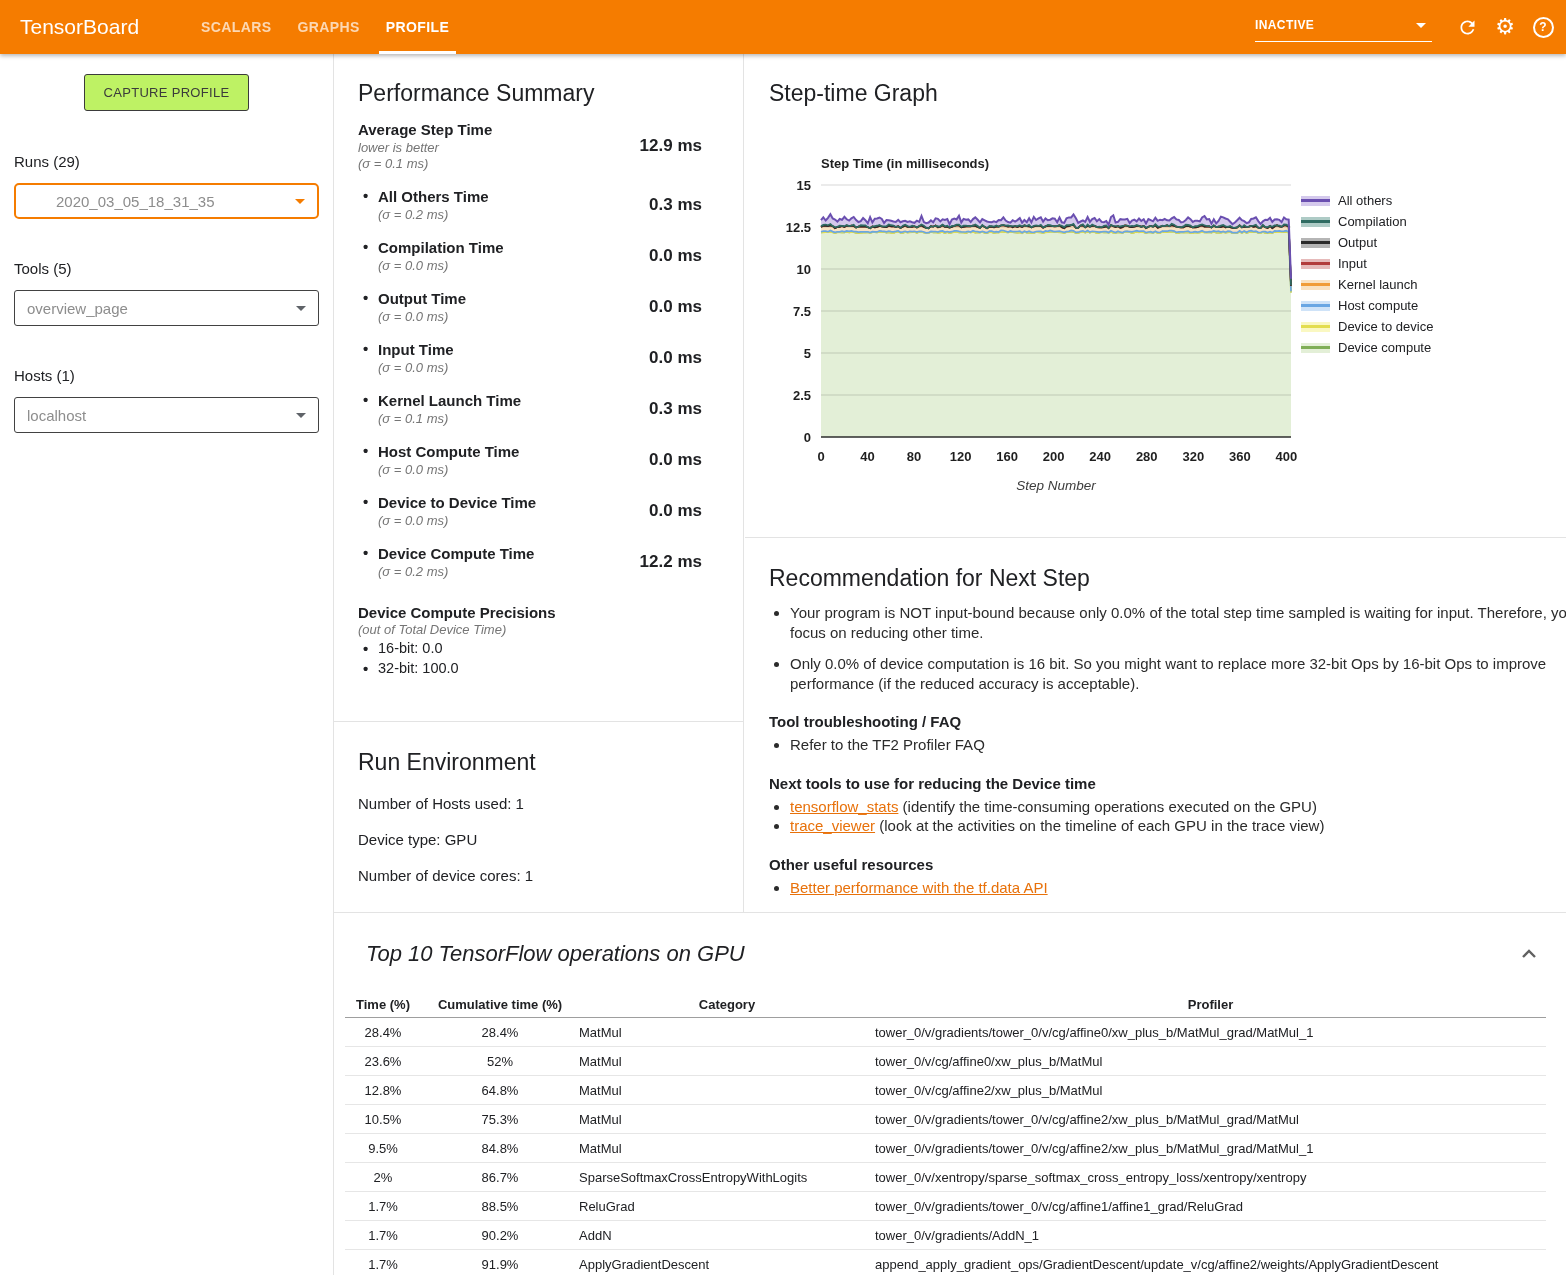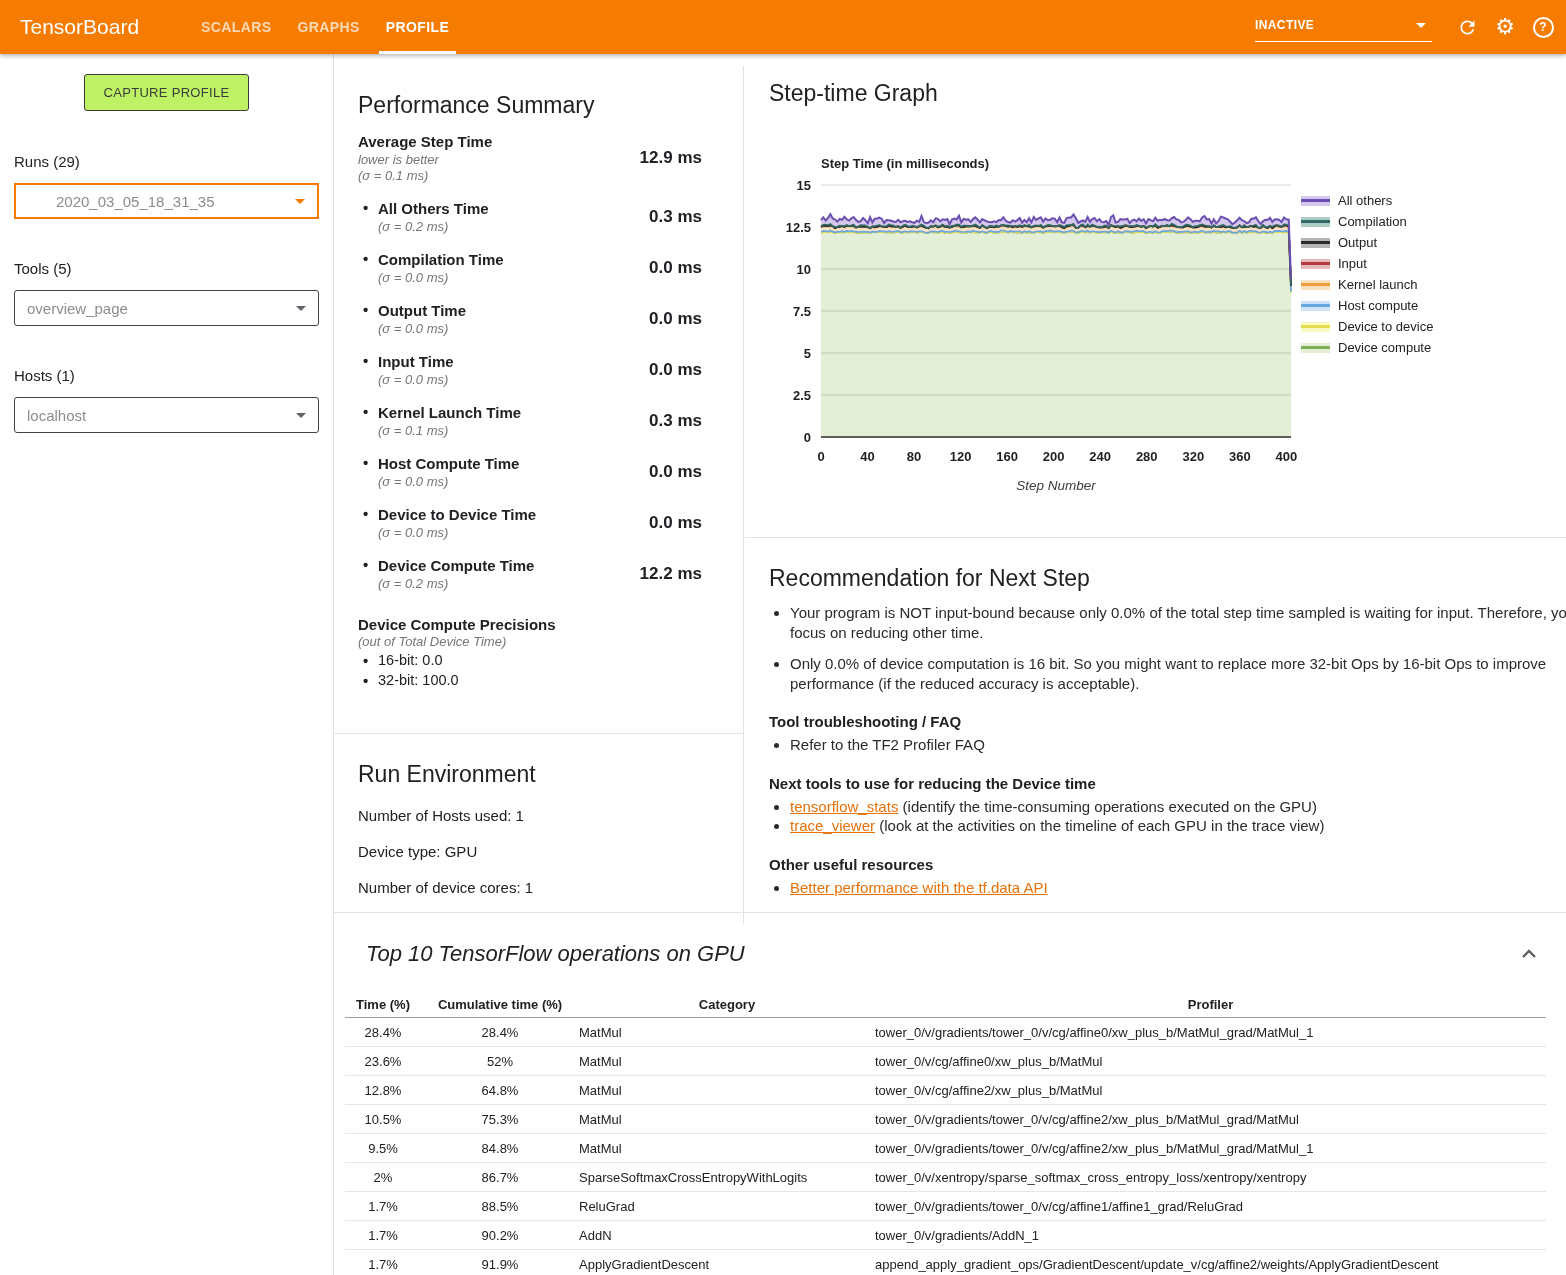--- a/index.html
+++ b/index.html
@@ -27,29 +27,29 @@
   .sidebar{position:absolute;left:0;top:54px;width:334px;height:1221px;border-right:1px solid #e3e3e3;
            box-sizing:border-box;padding:0 14px;}
   .capture-btn{display:block;width:165px;height:37px;margin:20px auto 0;background:#bef264;
                border:1px solid #3b3b3b;border-radius:3px;font-family:inherit;font-size:13px;
                letter-spacing:.3px;color:#3b3b3b;cursor:pointer;}
   .grp-label{font-size:15px;color:#202124;margin-top:41px;}
   .grp-label.first{margin-top:42px;}
   .selectbox{position:relative;margin-top:13px;height:36px;box-sizing:border-box;border:1px solid #424242;
              border-radius:3px;display:flex;align-items:center;padding-left:12px;font-size:15px;
              color:#8d8d8d;cursor:pointer;background:#fff;}
-  .selectbox.hl{border:2px solid #f57c00;border-radius:0;padding-left:40px;}
+  .selectbox.hl{border:2px solid #f57c00;border-radius:5px;padding-left:40px;}
   .caret-g{position:absolute;right:12px;top:15px;width:0;height:0;border-left:5px solid transparent;
            border-right:5px solid transparent;border-top:5px solid #5f6368;}
   .selectbox.hl .caret-g{border-top-color:#f57c00;top:14px;}
   
   .h-big{font-size:23px;font-weight:400;color:#202124;line-height:30px;margin:0;}
   
   .col-left{position:absolute;left:334px;top:54px;width:410px;height:858px;box-sizing:border-box;
-            border-right:1px solid #e3e3e3;margin-top:12px;}
+            border-right:1px solid #e3e3e3;}
   .perf{box-sizing:border-box;height:668px;border-bottom:1px solid #e3e3e3;padding:24px 0 0 24px;}
   .metric{position:relative;display:flex;justify-content:space-between;padding-right:41px;}
   .metric.avg{margin-top:12px;}
   .metric.row{margin-top:16px;padding-left:20px;}
   .m-bullet{position:absolute;left:5px;top:0;font-size:15px;font-weight:bold;}
   .m-label{font-size:15px;font-weight:bold;line-height:19px;}
   .m-sub{font-size:13px;font-style:italic;color:#757575;line-height:15px;margin-top:1px;}
   .m-val{font-size:17px;font-weight:bold;align-self:center;white-space:nowrap;}
   .prec{margin-top:24px;}
   .prec-title{font-size:15px;font-weight:bold;line-height:19px;}

